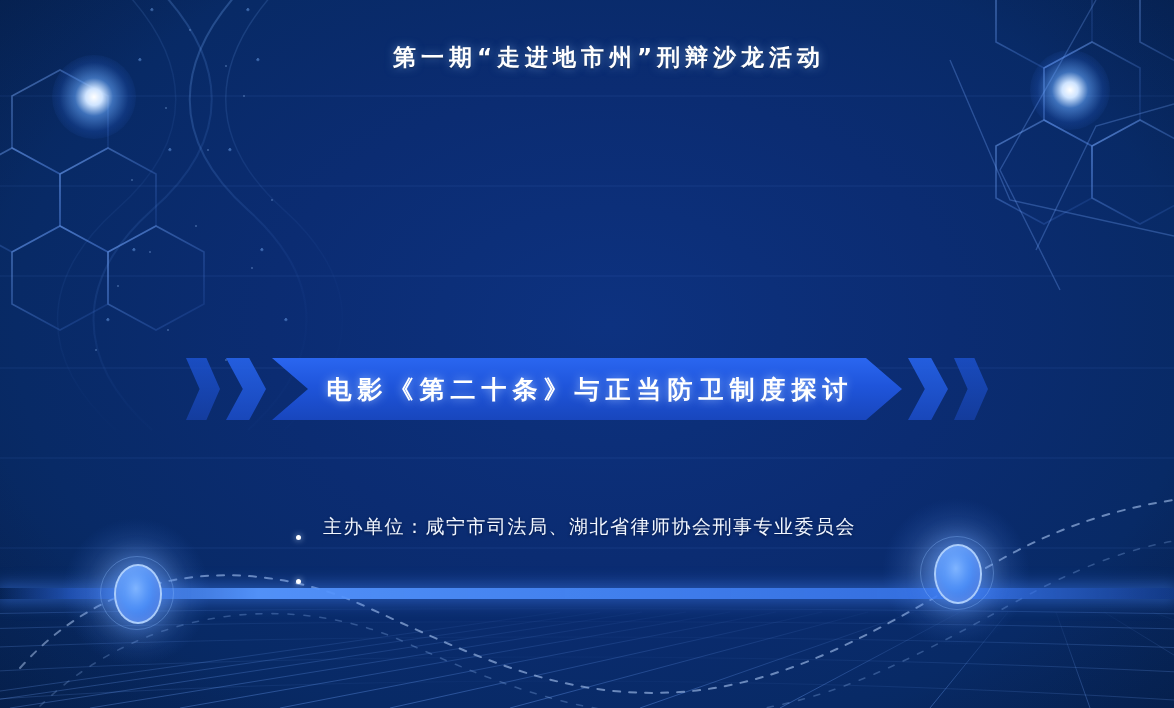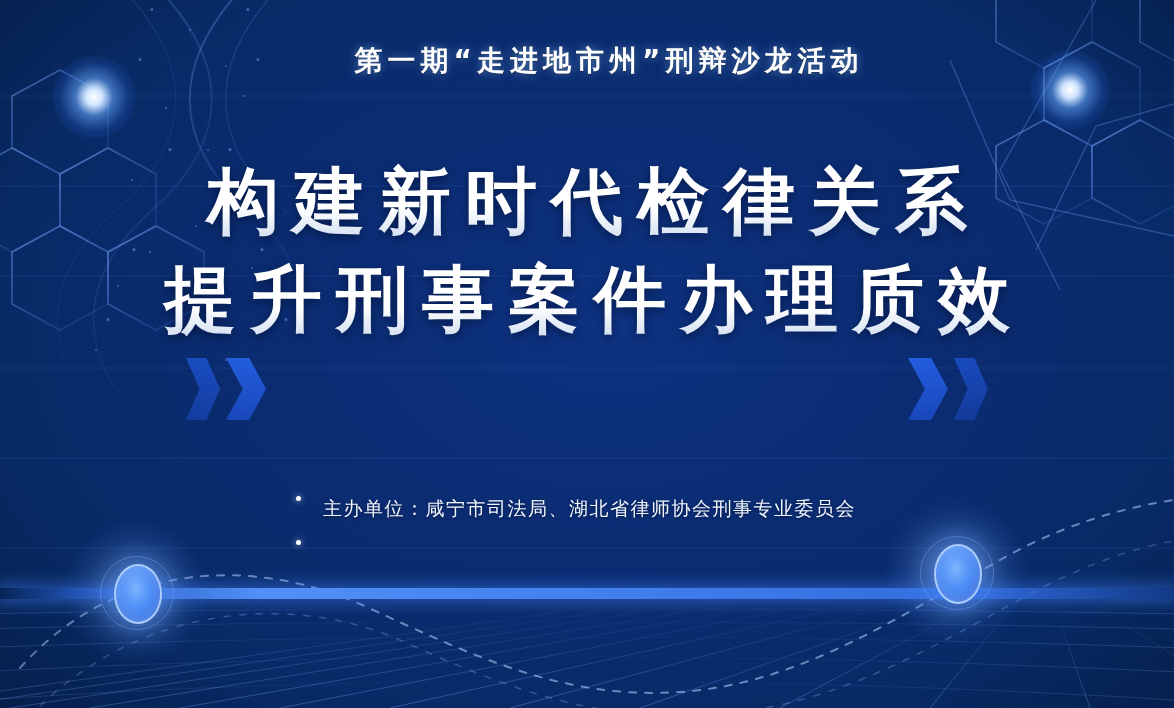--- a/index.html
+++ b/index.html
@@ -69,21 +69,21 @@
     border: 1px solid rgba(150,195,255,0.35);
   }
   .ring.r1 { left: 100px; top: 556px; width: 72px; height: 72px; }
   .ring.r2 { left: 920px; top: 536px; width: 72px; height: 72px; }
 
   
   .eyebrow {
     position: absolute;
     top: 42px; left: 0; right: 4px;
     text-align: center;
-    font-size: 28px;
+    font-size: 23px;
     font-weight: bold;
     color: #ffffff;
     letter-spacing: 5px;
     text-shadow: 0 0 10px rgba(150,200,255,0.55), 0 1px 2px rgba(0,0,0,0.45);
     padding-left: 48px;
   }
 
   
   .title-block {
     position: absolute;
@@ -165,21 +165,21 @@
 
   
   .bullets {
     position: absolute;
     top: 496px;
     left: 296px;
     width: 640px;
   }
   .bullet-row {
     display: flex;
-    align-items: flex-start;
+    align-items: flex-end;
     height: 44px;
   }
   .dot {
     width: 5px; height: 5px;
     border-radius: 50%;
     background: #ffffff;
     margin-right: 22px;
     flex: none;
     box-shadow: 0 0 6px rgba(200,225,255,0.9);
   }
@@ -338,28 +338,27 @@
   <div class="glow g2"></div>
 
   <div class="beam"></div>
   <div class="ring r1"></div>
   <div class="ring r2"></div>
   <div class="node n1"></div>
   <div class="node n2"></div>
 
   <div class="eyebrow">第一期“走进地市州”刑辩沙龙活动</div>
 
-  <div class="title-block">
-    <div class="title-line">构建新时代检律关系</div>
-    <div class="title-line">提升刑事案件办理质效</div>
-  </div>
 
   <div class="banner-wrap">
     <div class="chev l-far"></div>
     <div class="chev l-near"></div>
+    <div class="banner">
+      <span class="banner-text">电影《第二十条》与正当防卫制度探讨</span>
+    </div>
     <div class="chev r-near"></div>
     <div class="chev r-far"></div>
   </div>
 
   <div class="bullets">
     <div class="bullet-row">
       <span class="dot"></span>
       <span class="bullet-text">主办单位：咸宁市司法局、湖北省律师协会刑事专业委员会</span>
     </div>
     <div class="bullet-row">

